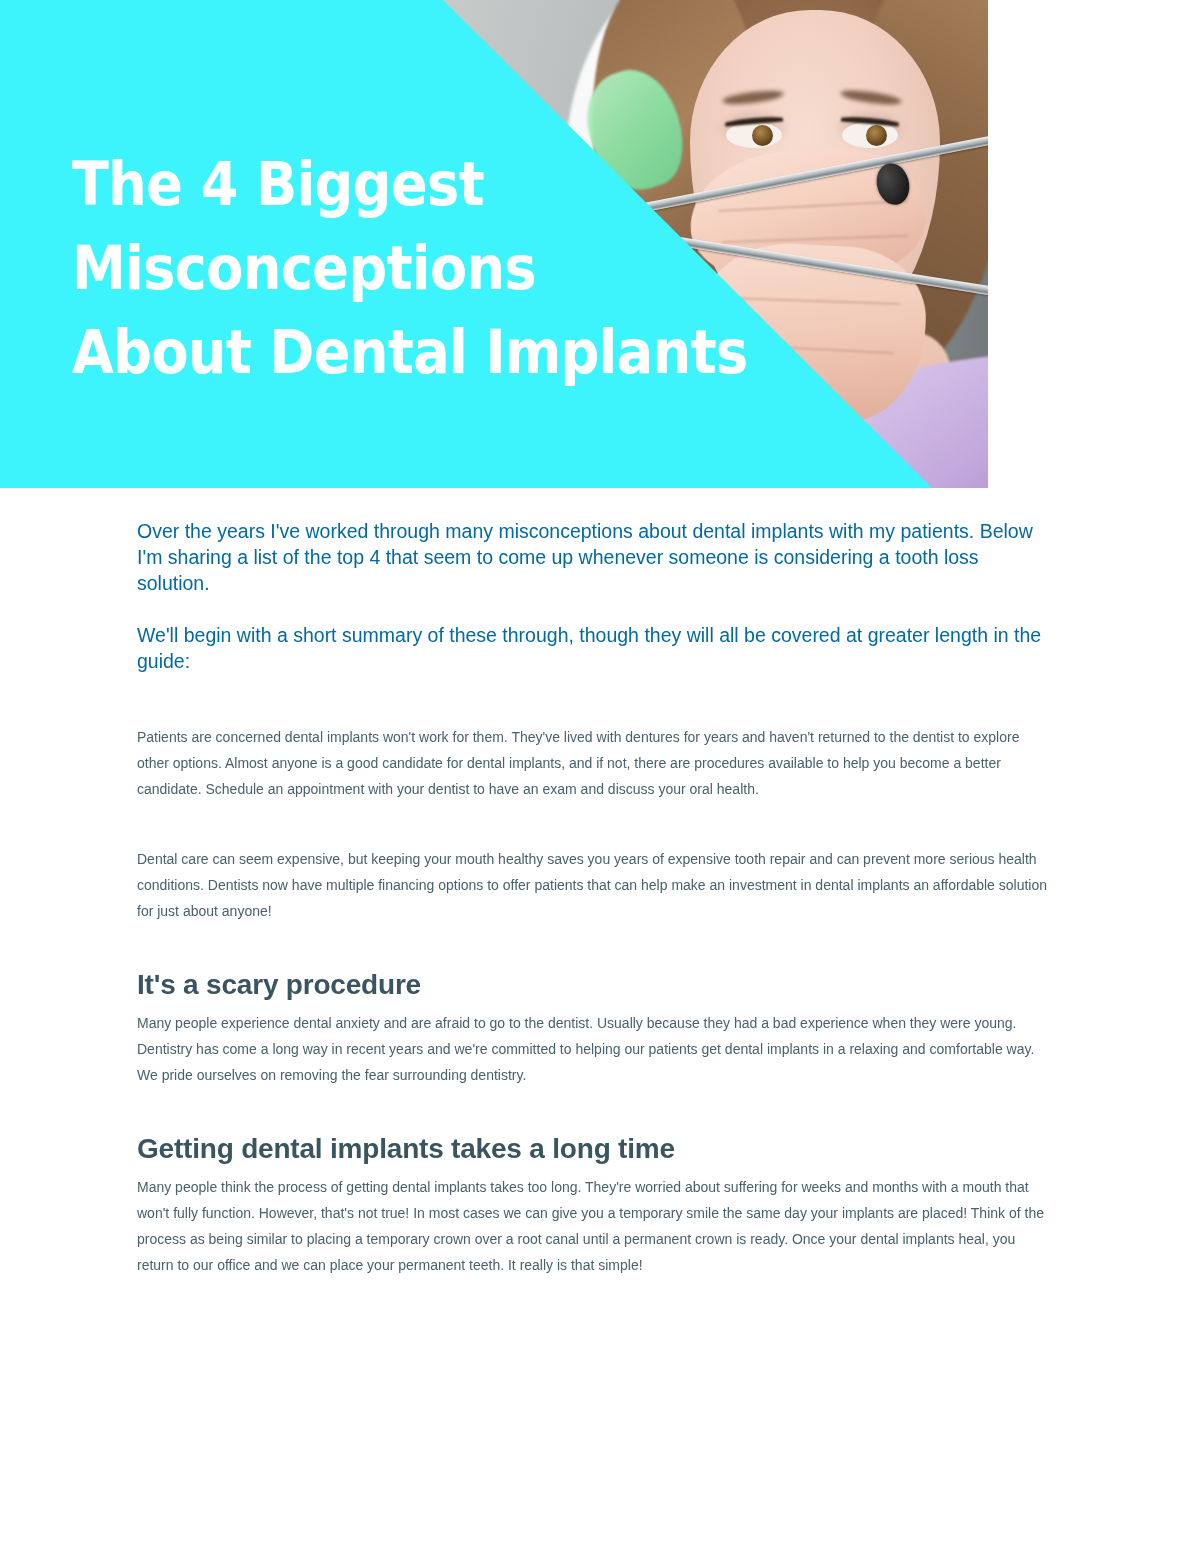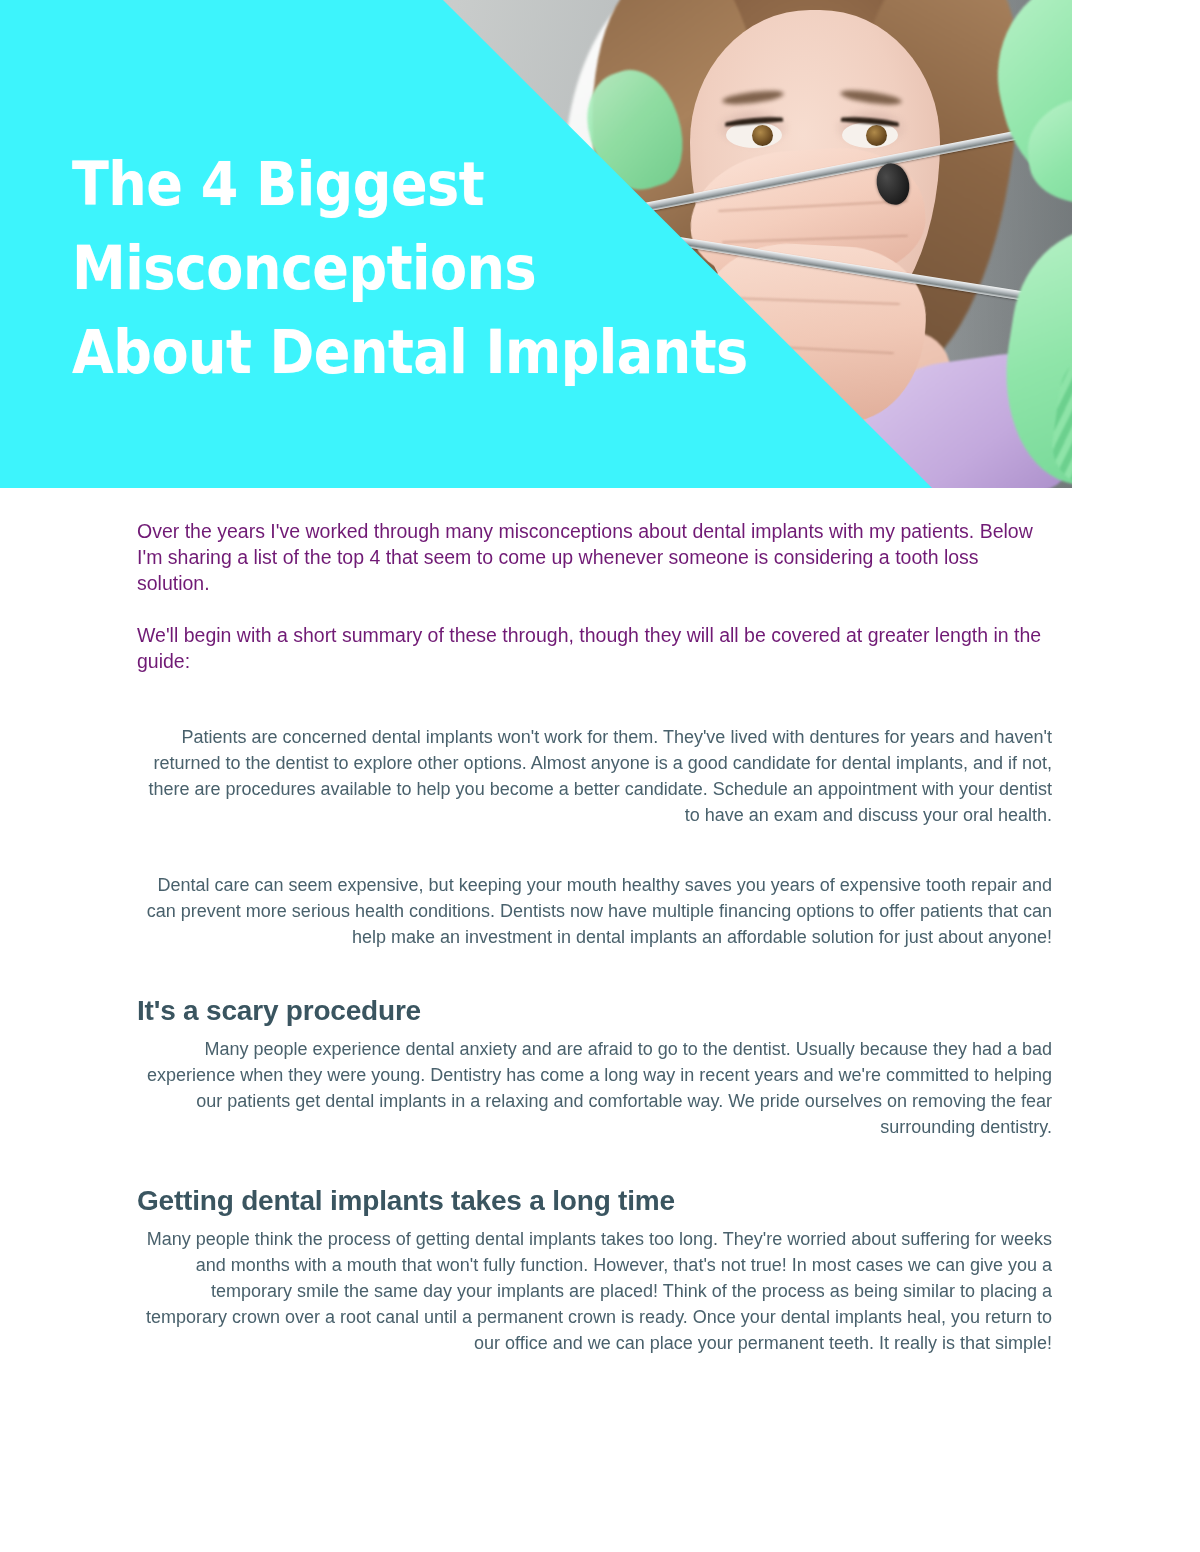--- a/index.html
+++ b/index.html
@@ -10,21 +10,21 @@
     width: 1200px;
     height: 1552px;
     background: #ffffff;
     font-family: "Liberation Sans", "DejaVu Sans", sans-serif;
     overflow: hidden;
   }
 
   
   .header {
     position: relative;
-    width: 1072px;
+    width: 988px;
     height: 488px;
     overflow: hidden;
     background: #9aa0a2;
   }
 
   
   .photo {
     position: absolute;
     inset: 0;
     background:
@@ -217,44 +217,43 @@
     white-space: pre-line;
     text-shadow: 0 0 1px rgba(255,255,255,.4);
   }
 
   
   .content {
     padding: 30px 0 0 137px;
     width: 920px;
   }
   .intro-para {
-    color: #701a75;
+    color: #0369a1;
     font-size: 19.5px;
     line-height: 26px;
     margin: 0 0 26px 0;
     max-width: 910px;
     font-weight: 400;
   }
   .section { margin: 0 0 20px 0; }
   .section-heading {
     color: #3a5560;
     font-size: 28px;
     font-weight: 700;
     line-height: 34px;
     margin: 0 0 8px 0;
     letter-spacing: -0.2px;
   }
   .section-body {
     color: #49616c;
-    font-size: 18px;
+    font-size: 14px;
     line-height: 26px;
     margin: 0;
     max-width: 915px;
     font-weight: 400;
-    text-align: right;
   }
   .sec-gap { height: 24px; }
 </style>
 </head>
 <body>
 
 <div class="header">
 
   <div class="photo">
     <div class="photo-wall-shadow"></div>

